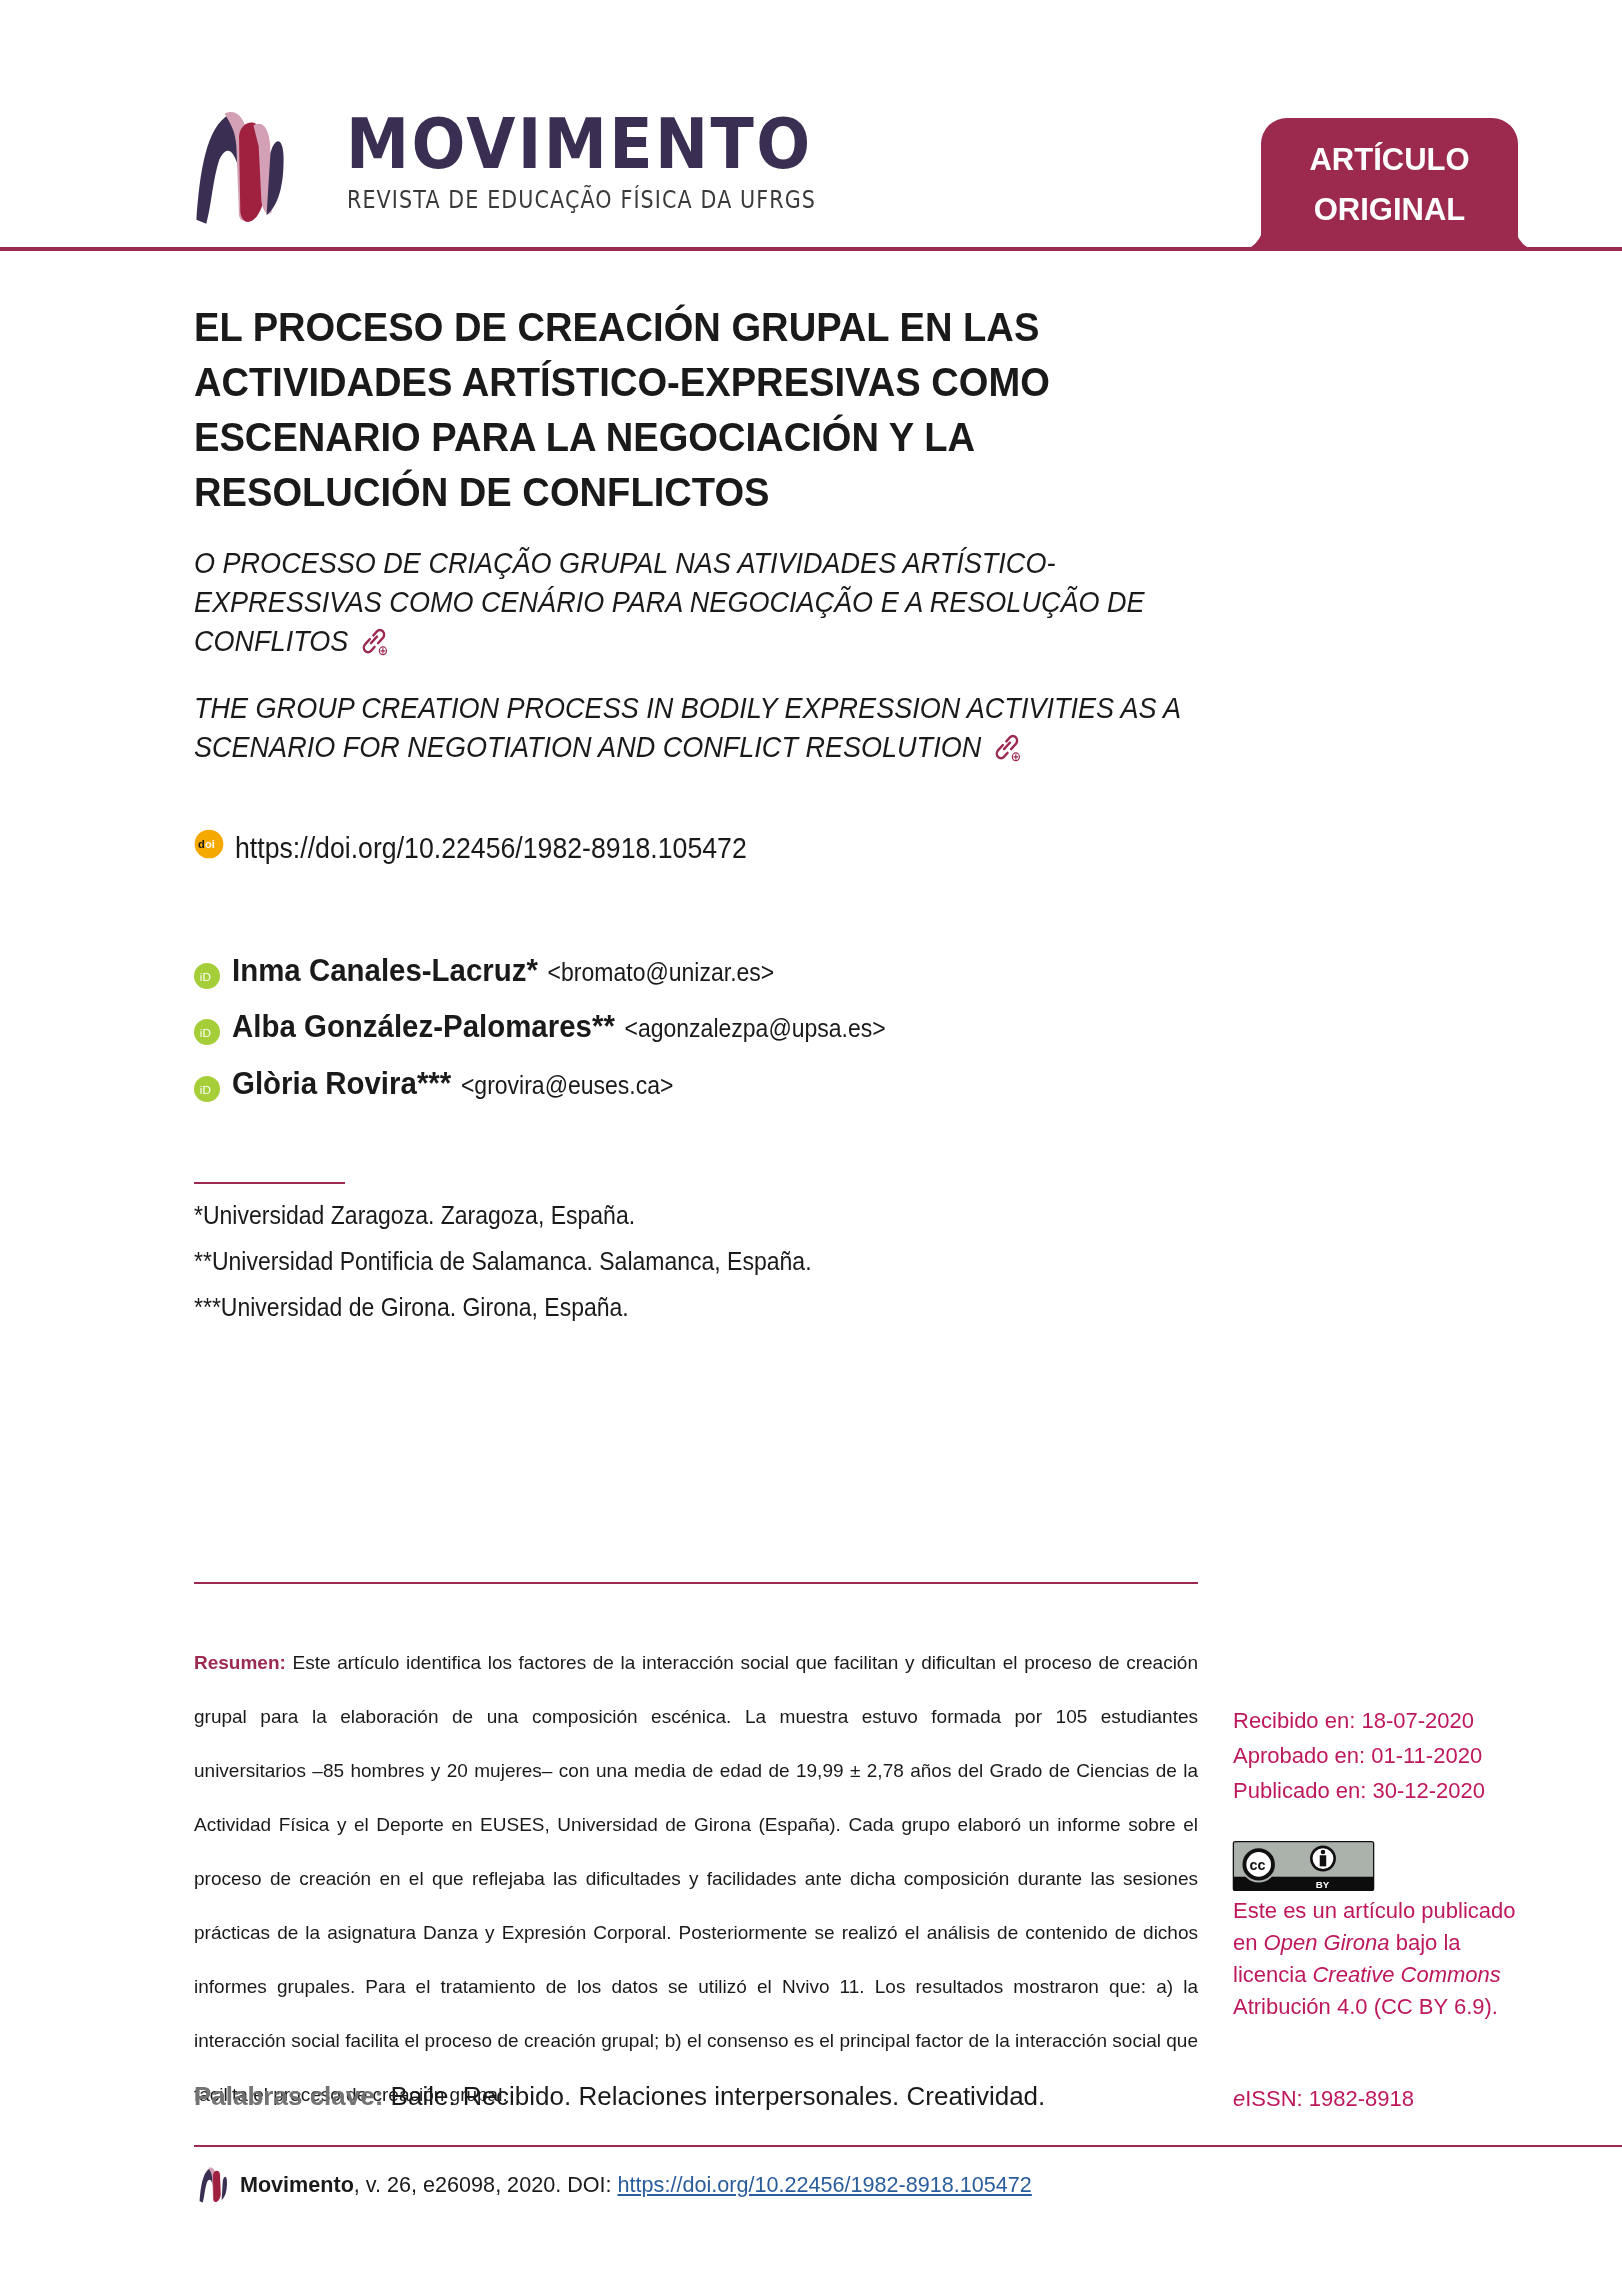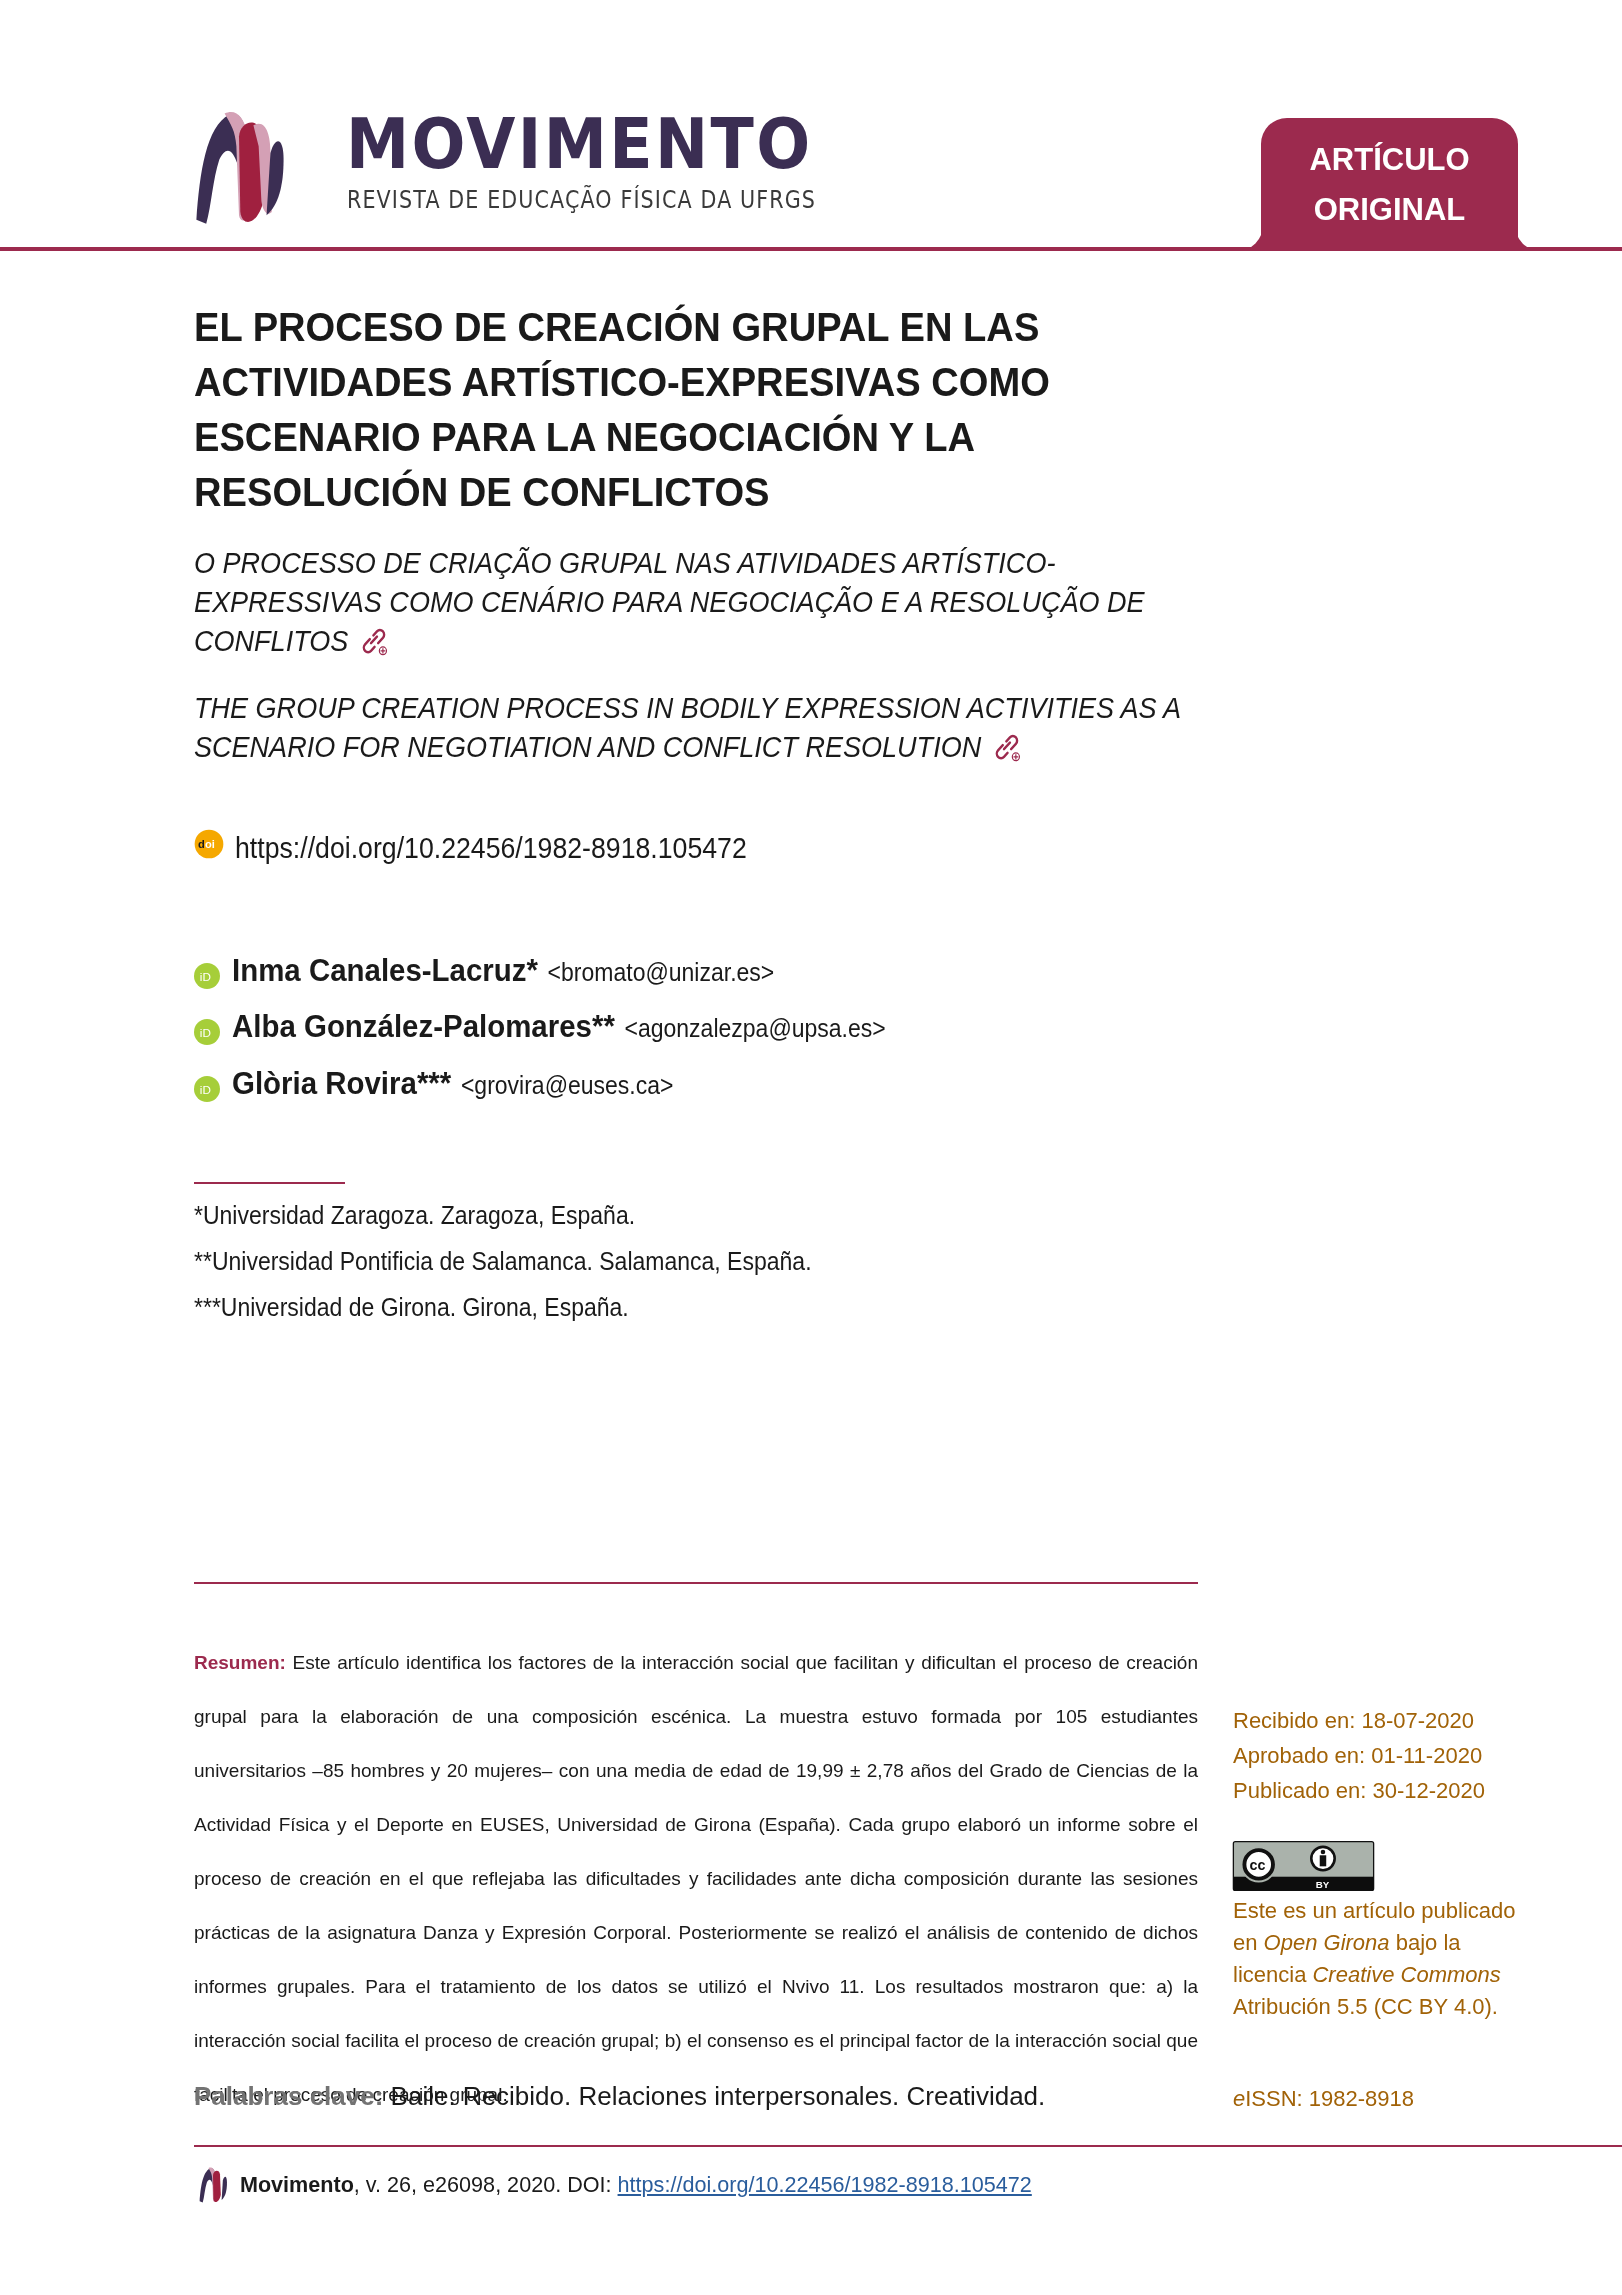--- a/index.html
+++ b/index.html
@@ -36,21 +36,21 @@
 
   .fn-rule { left:194px; top:1182px; width:151px; height:2px; background:#9c2a4e; }
   .aff { left:194px; font-size:25px; color:#1a1a1a; transform:scaleX(0.92); transform-origin:left top; }
 
   .abs-rule { left:194px; top:1582px; width:1004px; height:2px; background:#9c2a4e; }
   .abstract { left:194px; top:1636px; width:1004px; font-size:19px; line-height:54px; text-align:justify; color:#1a1a1a; }
   .abstract .lbl { color:#9c2a4e; font-weight:bold; }
   .keywords { left:194px; top:2081px; width:1004px; font-size:26px; color:#1a1a1a; }
   .keywords .lbl { color:#737373; font-weight:bold; }
 
-  .side { left:1233px; font-size:22px; line-height:32px; color:#a16207; }
+  .side { left:1233px; font-size:22px; line-height:32px; color:#be185d; }
   .cc-badge { left:1232px; top:1841px; width:143px; height:50px; }
 
   .footer-rule { left:194px; top:2145px; width:1428px; height:2px; background:#9c2a4e; }
   .footer { left:194px; top:2166px; display:flex; align-items:center; font-size:21.6px; }
   .footer-logo { width:38px; height:37px; margin-right:7.9px; }
   .footer a { color:#2a5d9c; text-decoration:underline; }
 </style>
 </head>
 <body>
 
@@ -163,21 +163,21 @@
   <circle cx="40" cy="37" r="27" fill="#aab2ab"></circle>
   <circle cx="40" cy="36" r="22" fill="#fff" stroke="#111" stroke-width="6"></circle>
   <text x="26" y="45" font-family="Liberation Sans, sans-serif" font-weight="bold" font-size="22" fill="#111">cc</text>
   <circle cx="139" cy="27" r="18" fill="#fff" stroke="#111" stroke-width="4"></circle>
   <circle cx="139" cy="17" r="3.5" fill="#111"></circle>
   <rect x="134" y="22" width="10" height="17" fill="#111"></rect>
   <text x="128" y="72" font-family="Liberation Sans, sans-serif" font-weight="bold" font-size="15" fill="#fff">BY</text>
 </svg>
 
 <div class="abs side" style="top:1895px; width:301px;">
-  <span>Este es un artículo publicado en </span><i>Open Girona</i><span> bajo la licencia </span><i>Creative Commons</i><span> Atribución 5.5 (CC BY 4.0).</span>
+  <span>Este es un artículo publicado en </span><i>Open Girona</i><span> bajo la licencia </span><i>Creative Commons</i><span> Atribución 4.0 (CC BY 6.9).</span>
 </div>
 <div class="abs side" style="top:2083px;">
   <i>e</i><span>ISSN: 1982-8918</span>
 </div>
 
 <div class="abs footer-rule"></div>
 <div class="abs footer">
   <svg class="footer-logo" viewBox="0 0 140 180">
     <path d="M5 172 C10 100, 20 30, 55 12 C70 6, 78 20, 80 40 L80 150 C70 70, 55 50, 40 80 C30 110, 28 150, 20 178 Z" fill="#3b2e53"></path>
     <path d="M48 10 C65 2, 78 15, 82 40 L86 160 C84 175, 72 178, 70 165 L66 60 C64 35, 58 28, 48 10 Z" fill="#d4a0b5"></path>

